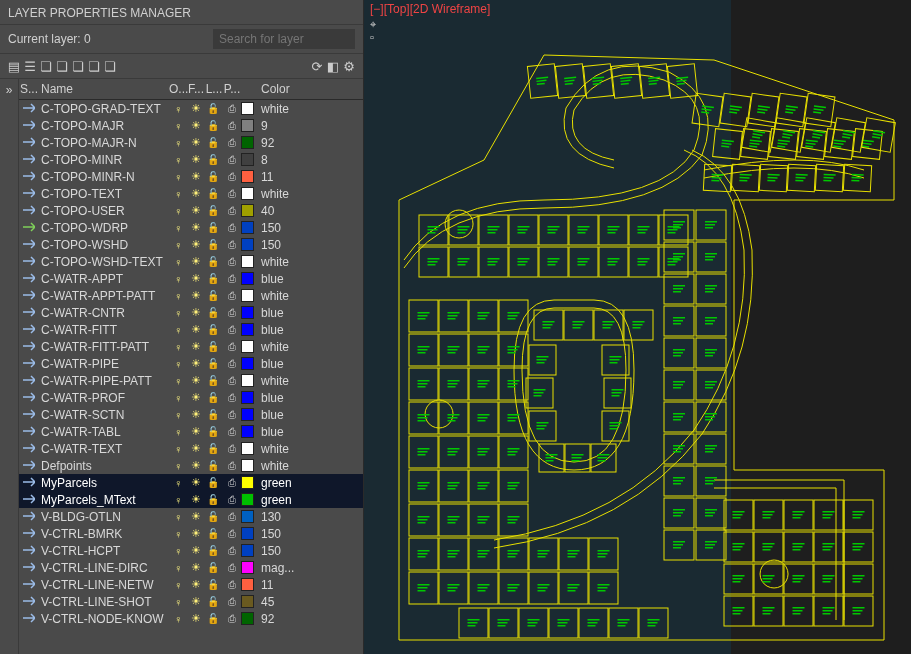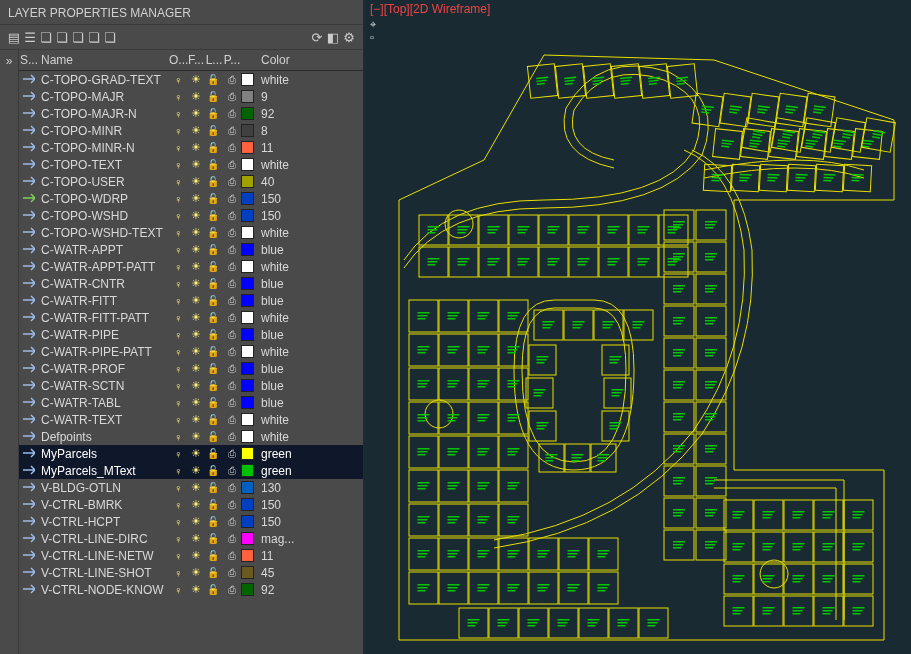--- a/index.html
+++ b/index.html
@@ -1,16 +1,16 @@
 <!DOCTYPE html>
 <html><head>
 <meta charset="utf-8">
 <style>
 html,body{margin:0;padding:0;background:#1e1e1e;font-family:"Segoe UI",Arial,sans-serif;font-size:12px;color:#d0d0d0;overflow:hidden}
-.container{display:flex;width:911px;height:654px}
+.container{display:flex;width:731px;height:654px}
 .left{width:363px;background:#4a4a4a;display:flex;flex-direction:column;border-right:1px solid #2a2a2a}
 .right{flex:1;background:#1a2a32;position:relative}
 .panel-title{padding:6px 8px 4px;font-size:12px;color:#d0d0d0;border-bottom:1px solid #3a3a3a}
 .current-row{display:flex;align-items:center;padding:4px 8px;border-bottom:1px solid #3a3a3a}
 .current-label{flex:1;font-size:12px;color:#d0d0d0}
 .search-input{background:#3a3a3a;border:none;color:#aaa;padding:3px 6px;font-size:12px;width:130px}
 .toolbar{display:flex;align-items:center;padding:4px 6px;border-bottom:1px solid #3a3a3a;gap:6px}
 .toolbar .spacer{flex:1}
 .tb-ic{width:16px;height:16px;display:inline-flex;align-items:center;justify-content:center;cursor:pointer;font-size:13px;color:#ccc}
 .body-row{display:flex;flex:1;overflow:hidden}
@@ -40,20 +40,24 @@
 .viewport-label{position:absolute;top:2px;left:6px;font-size:12px;color:#ef4444}
 .ucs-icon{position:absolute;top:18px;left:6px;font-size:11px;color:#ccc}
 svg.map{position:absolute;top:0;left:0}
 </style>
 </head>
 <body>
 
 <div class="container">
   <div class="left">
     <div class="panel-title">LAYER PROPERTIES MANAGER</div>
+    <div class="current-row">
+      <div class="current-label">Current layer: 0</div>
+      <input class="search-input" placeholder="Search for layer" style="">
+    </div>
     <div class="toolbar">
       <span id="tb-left"><span class="tb-ic">▤</span><span class="tb-ic">☰</span><span class="tb-ic">❏</span><span class="tb-ic">❏</span><span class="tb-ic">❏</span><span class="tb-ic">❏</span><span class="tb-ic">❏</span></span>
       <span class="spacer"></span>
       <span id="tb-right"><span class="tb-ic">⟳</span><span class="tb-ic">◧</span><span class="tb-ic">⚙</span></span>
     </div>
     <div class="body-row">
       <div class="collapse-col">»</div>
       <div class="grid">
         <div class="header-row">
           <div class="col-status">S...</div>

